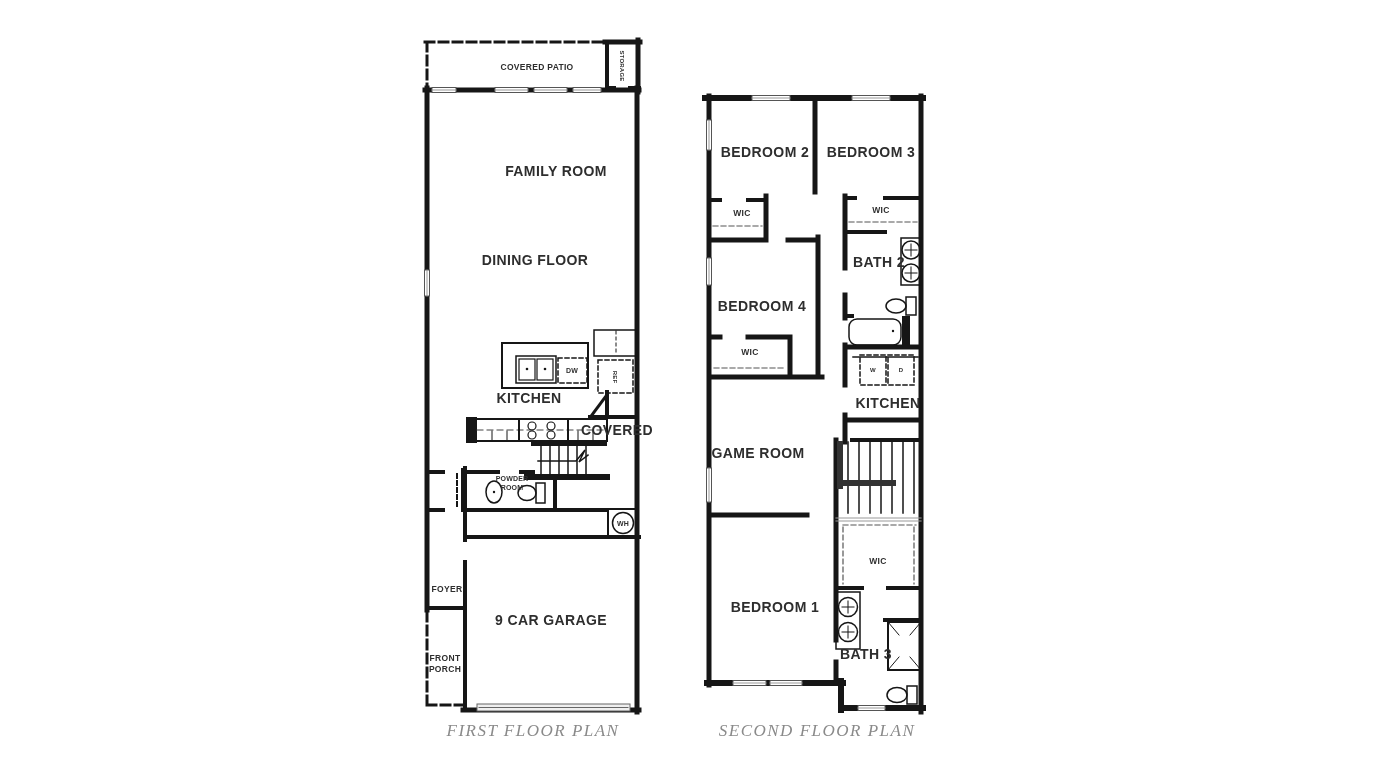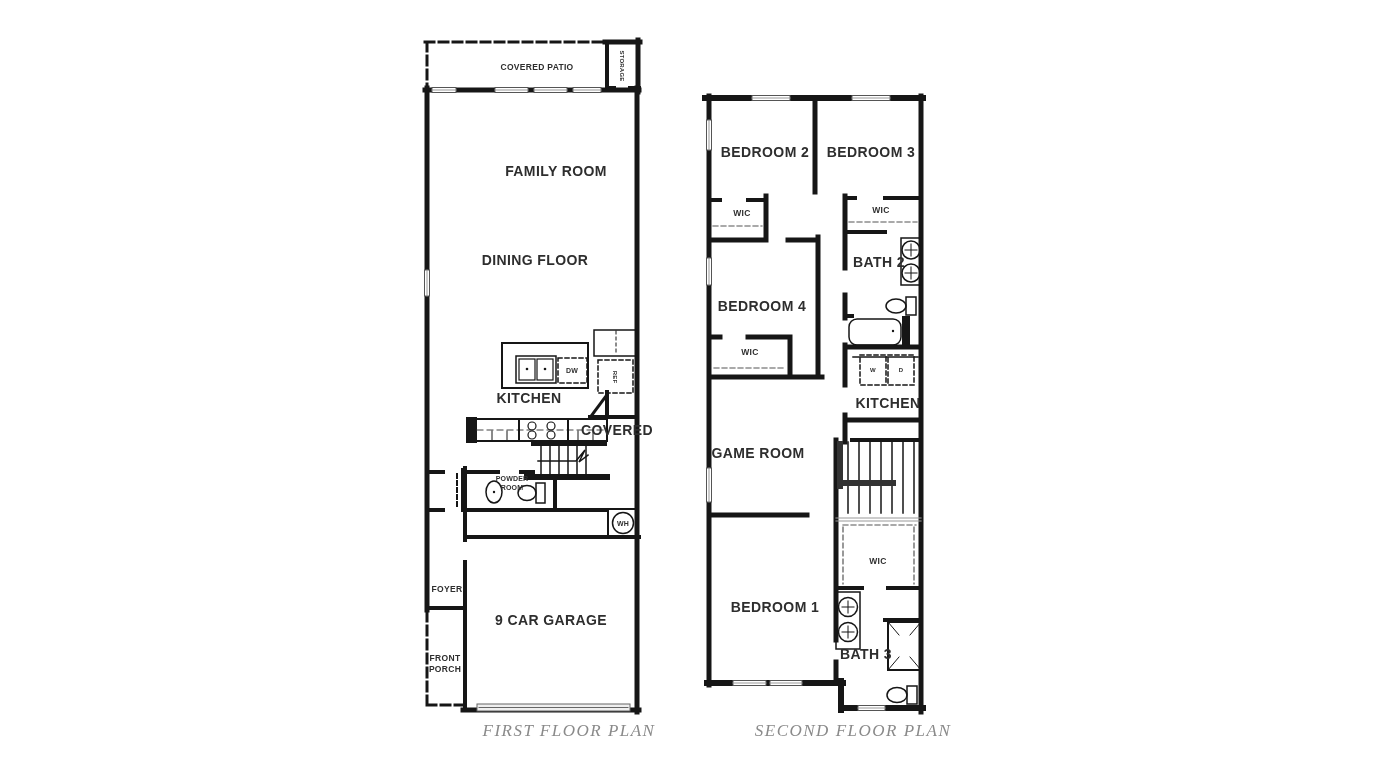--- a/index.html
+++ b/index.html
@@ -9,21 +9,21 @@
   .lbl{position:absolute;transform:translate(-50%,-50%);font-family:"Liberation Sans",sans-serif;
        font-weight:bold;color:#2e2e2e;white-space:nowrap;text-align:center;}
   .s10{font-size:14px;letter-spacing:0.4px;}
   .s9{font-size:8.5px;letter-spacing:0.3px;}
   .s7{font-size:7px;letter-spacing:0.2px;}
   .s6{font-size:6px;letter-spacing:0.2px;}
   .wrap48{white-space:normal;width:48px;line-height:1.25;}
   .wrap46{white-space:normal;width:46px;line-height:1.25;}
   .vert{transform:translate(-50%,-50%) rotate(90deg);}
   .caption{font-family:"Liberation Serif",serif;font-style:italic;font-weight:400;
-           font-size:17px;letter-spacing:1.5px;color:#8a8a8a;margin-left:36px;}
+           font-size:17px;letter-spacing:1.5px;color:#8a8a8a;}
 </style>
 </head>
 <body>
 
 <div class="stage">
 
   <svg class="plan-svg" width="1393" height="784" viewBox="0 0 1393 784">
 
     <g stroke="#161616" fill="none" stroke-linecap="square">
       <path stroke-width="5" d="M425,90 H432 M456,90 H495 M528,90 H534 M567,90 H573 M601,90 H639

